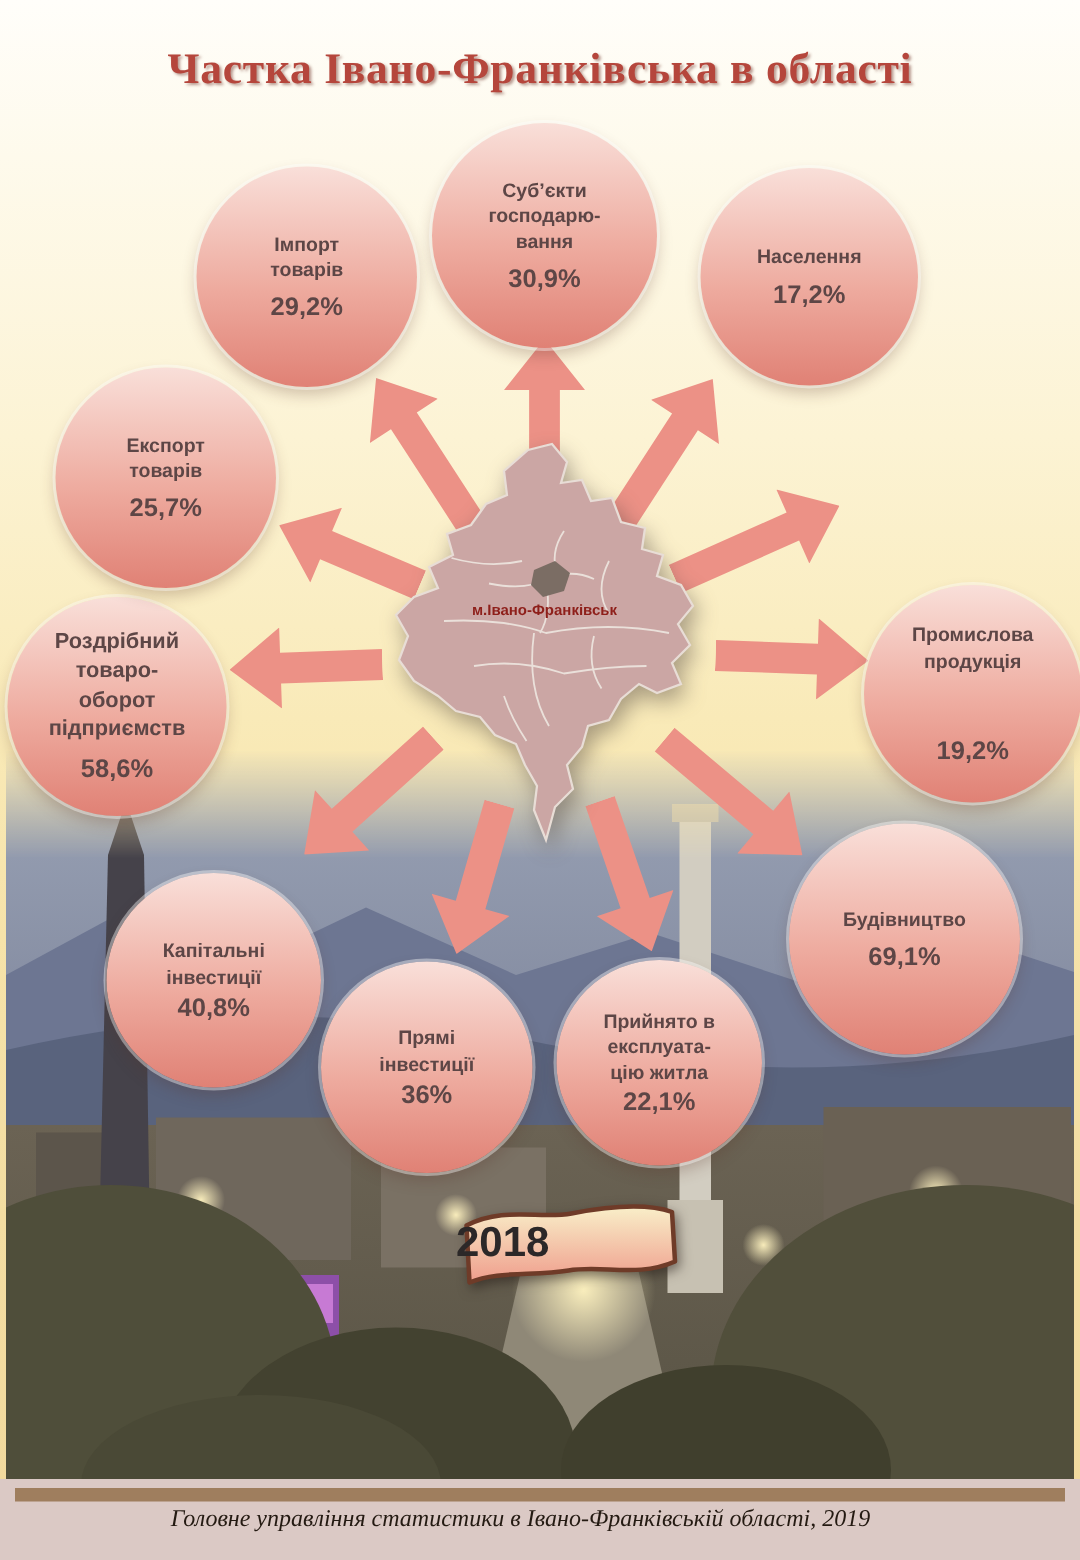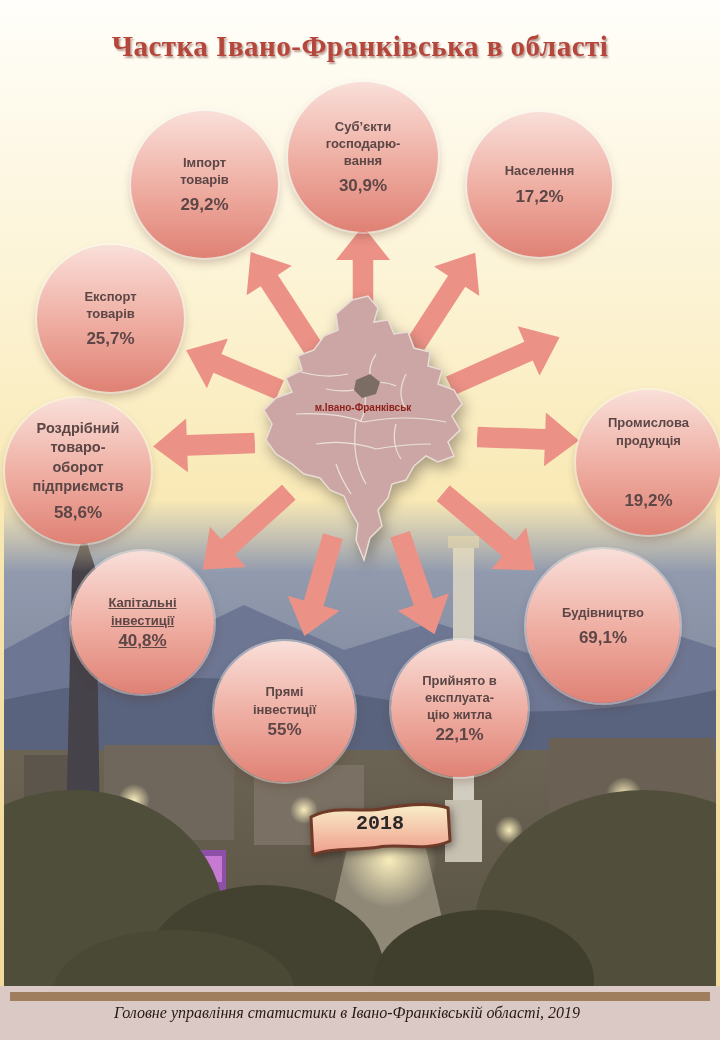--- a/index.html
+++ b/index.html
@@ -44,36 +44,36 @@
     background:linear-gradient(180deg,#f9dfd9 0%,#eeab9f 55%,#e08175 100%);
     box-shadow:0 0 0 2px rgba(255,255,255,.4), 0 5px 10px rgba(90,50,40,.28); }
   .bubble .lbl { font-weight:bold; font-size:13px; line-height:1.32; white-space:pre-line; }
   .bubble .val { font-weight:bold; font-size:17px; margin-top:7px; }
   .b0  { left:288px; top:82px;  width:150px; height:150px; }
   .b1  { left:467px; top:112px; width:145px; height:145px; }
   .b2  { left:562px; top:227px; width:151px; height:151px; }
   .b3  { left:576px; top:390px; width:145px; height:145px;gap:40px; }
   .b3 .val { margin-top:2px; }
   .b4  { left:526px; top:549px; width:154px; height:154px; }
-  .b5  { left:391px; top:640px; width:137px; height:137px; }
+  .b5  { left:371px; top:640px; width:137px; height:137px; }
   .b5 .val { margin-top:2px; }
   .b6  { left:214px; top:641px; width:141px; height:141px; }
   .b6 .val { margin-top:2px; }
-  .b7  { left:71px;  top:551px; width:143px; height:143px;text-decoration:underline; }
+  .b7  { left:71px;  top:582px; width:143px; height:143px; }
   .b7 .val { margin-top:2px; }
   .b8  { left:5px;   top:398px; width:146px; height:146px; }
   .b8 .lbl { font-size:14.5px; }
   .b9  { left:37px;  top:245px; width:147px; height:147px; }
   .b10 { left:131px; top:111px; width:147px; height:147px; }
 
   
   .ribbon { position:absolute; left:304px; top:799px; width:152px; height:64px; }
   .ribbon svg { width:100%; height:100%; display:block; filter:drop-shadow(2px 3px 4px rgba(30,20,15,.5)); }
-  .ribbon .year { position:absolute; left:0; right:0; top:13px; text-align:center;
-    font-family:Liberation Mono, monospace; font-weight:bold; font-size:20px; color:#2c2828; }
+  .ribbon .year { position:absolute; left:0; right:0; top:13px; text-align:left;
+    font-family:Liberation Sans, sans-serif; font-weight:bold; font-size:28px; color:#2c2828; }
 
   
   .footer-zone { position:absolute; left:0; right:0; top:986px; height:54px; background:#dbc9c5; }
   .footer-bar { position:absolute; left:10px; right:10px; top:992px; height:9px; background:#9f7e5e; }
   .footer-text { position:absolute; left:0; right:26px; top:1004px; text-align:center;
     font-family:"Liberation Serif", serif; font-style:italic; font-size:16px; color:#241a12; }
 </style>
 </head>
 <body>
 
@@ -188,21 +188,21 @@
   </div>
   <div class="bubble b5">
     <span class="lbl">Прийнято в
 експлуата-
 цію житла</span>
     <span class="val">22,1%</span>
   </div>
   <div class="bubble b6">
     <span class="lbl">Прямі
 інвестиції</span>
-    <span class="val">55%</span>
+    <span class="val">36%</span>
   </div>
   <div class="bubble b7">
     <span class="lbl">Капітальні
 інвестиції</span>
     <span class="val">40,8%</span>
   </div>
   <div class="bubble b8">
     <span class="lbl">Роздрібний
 товаро-
 оборот

